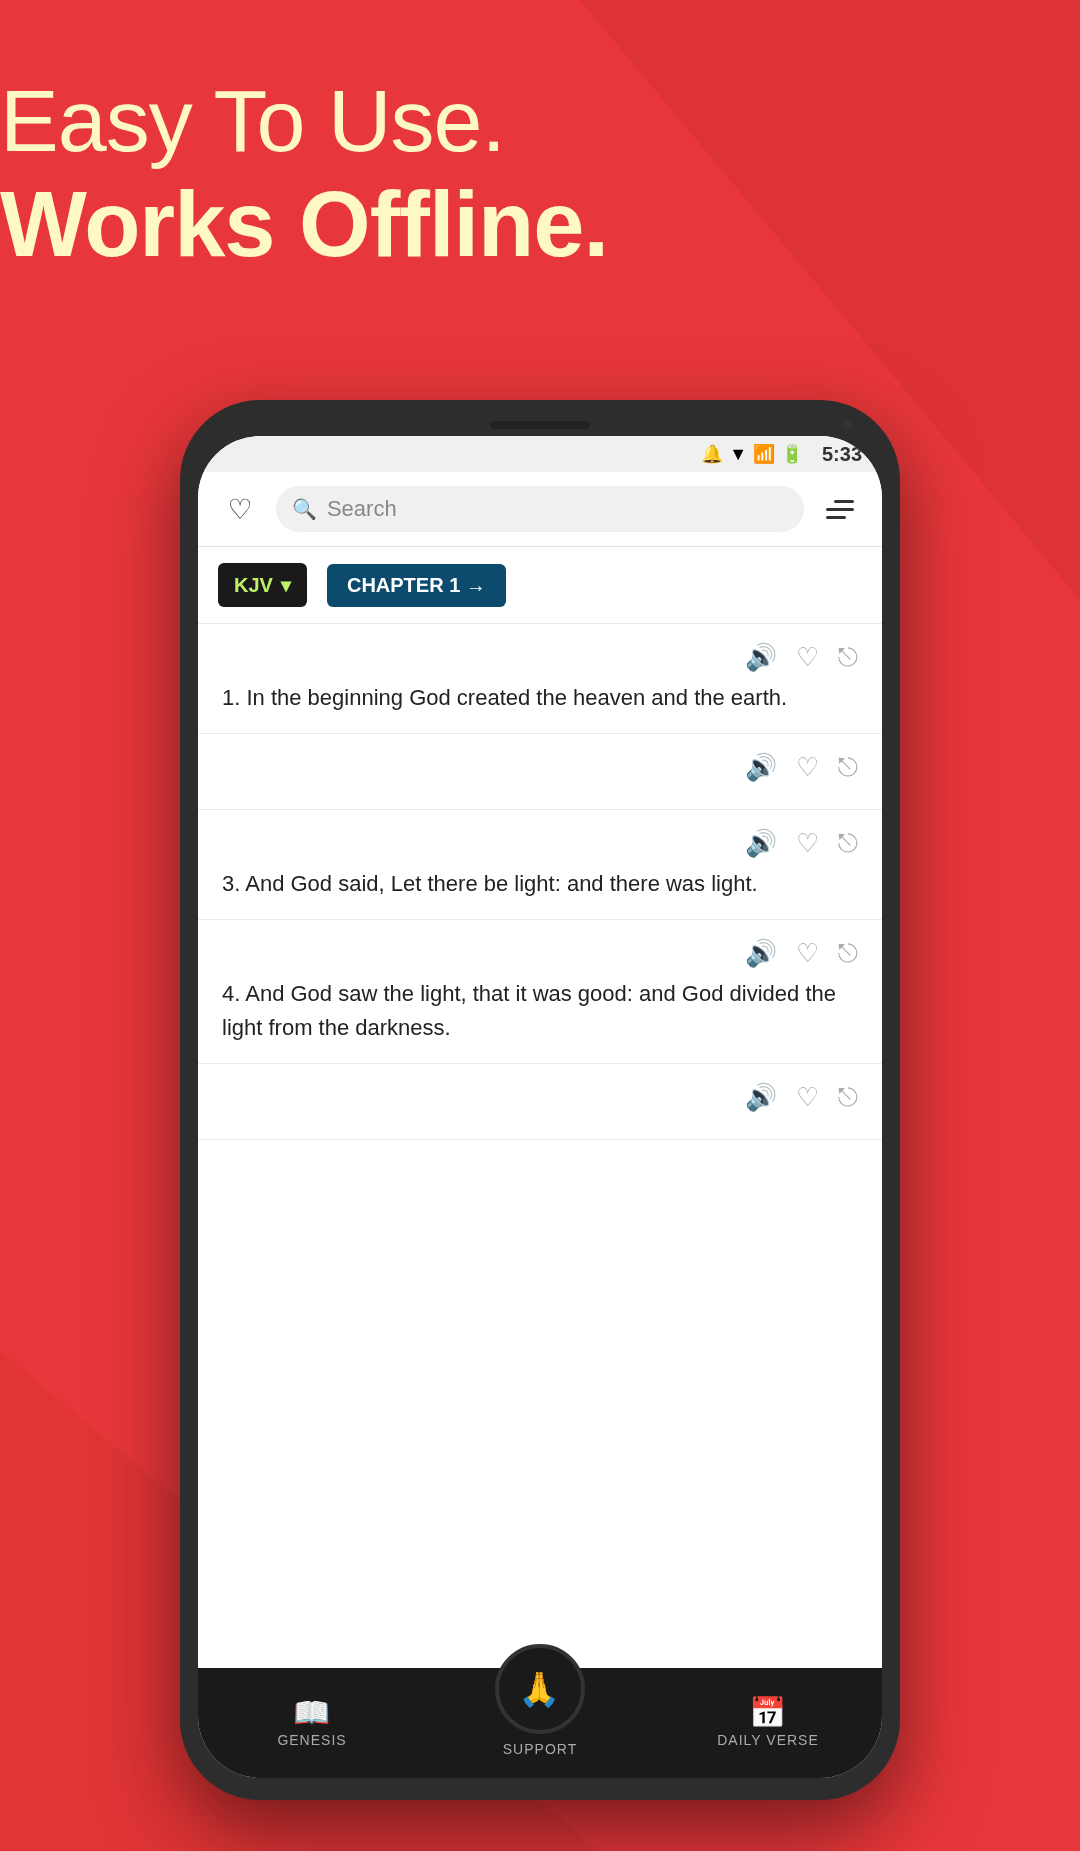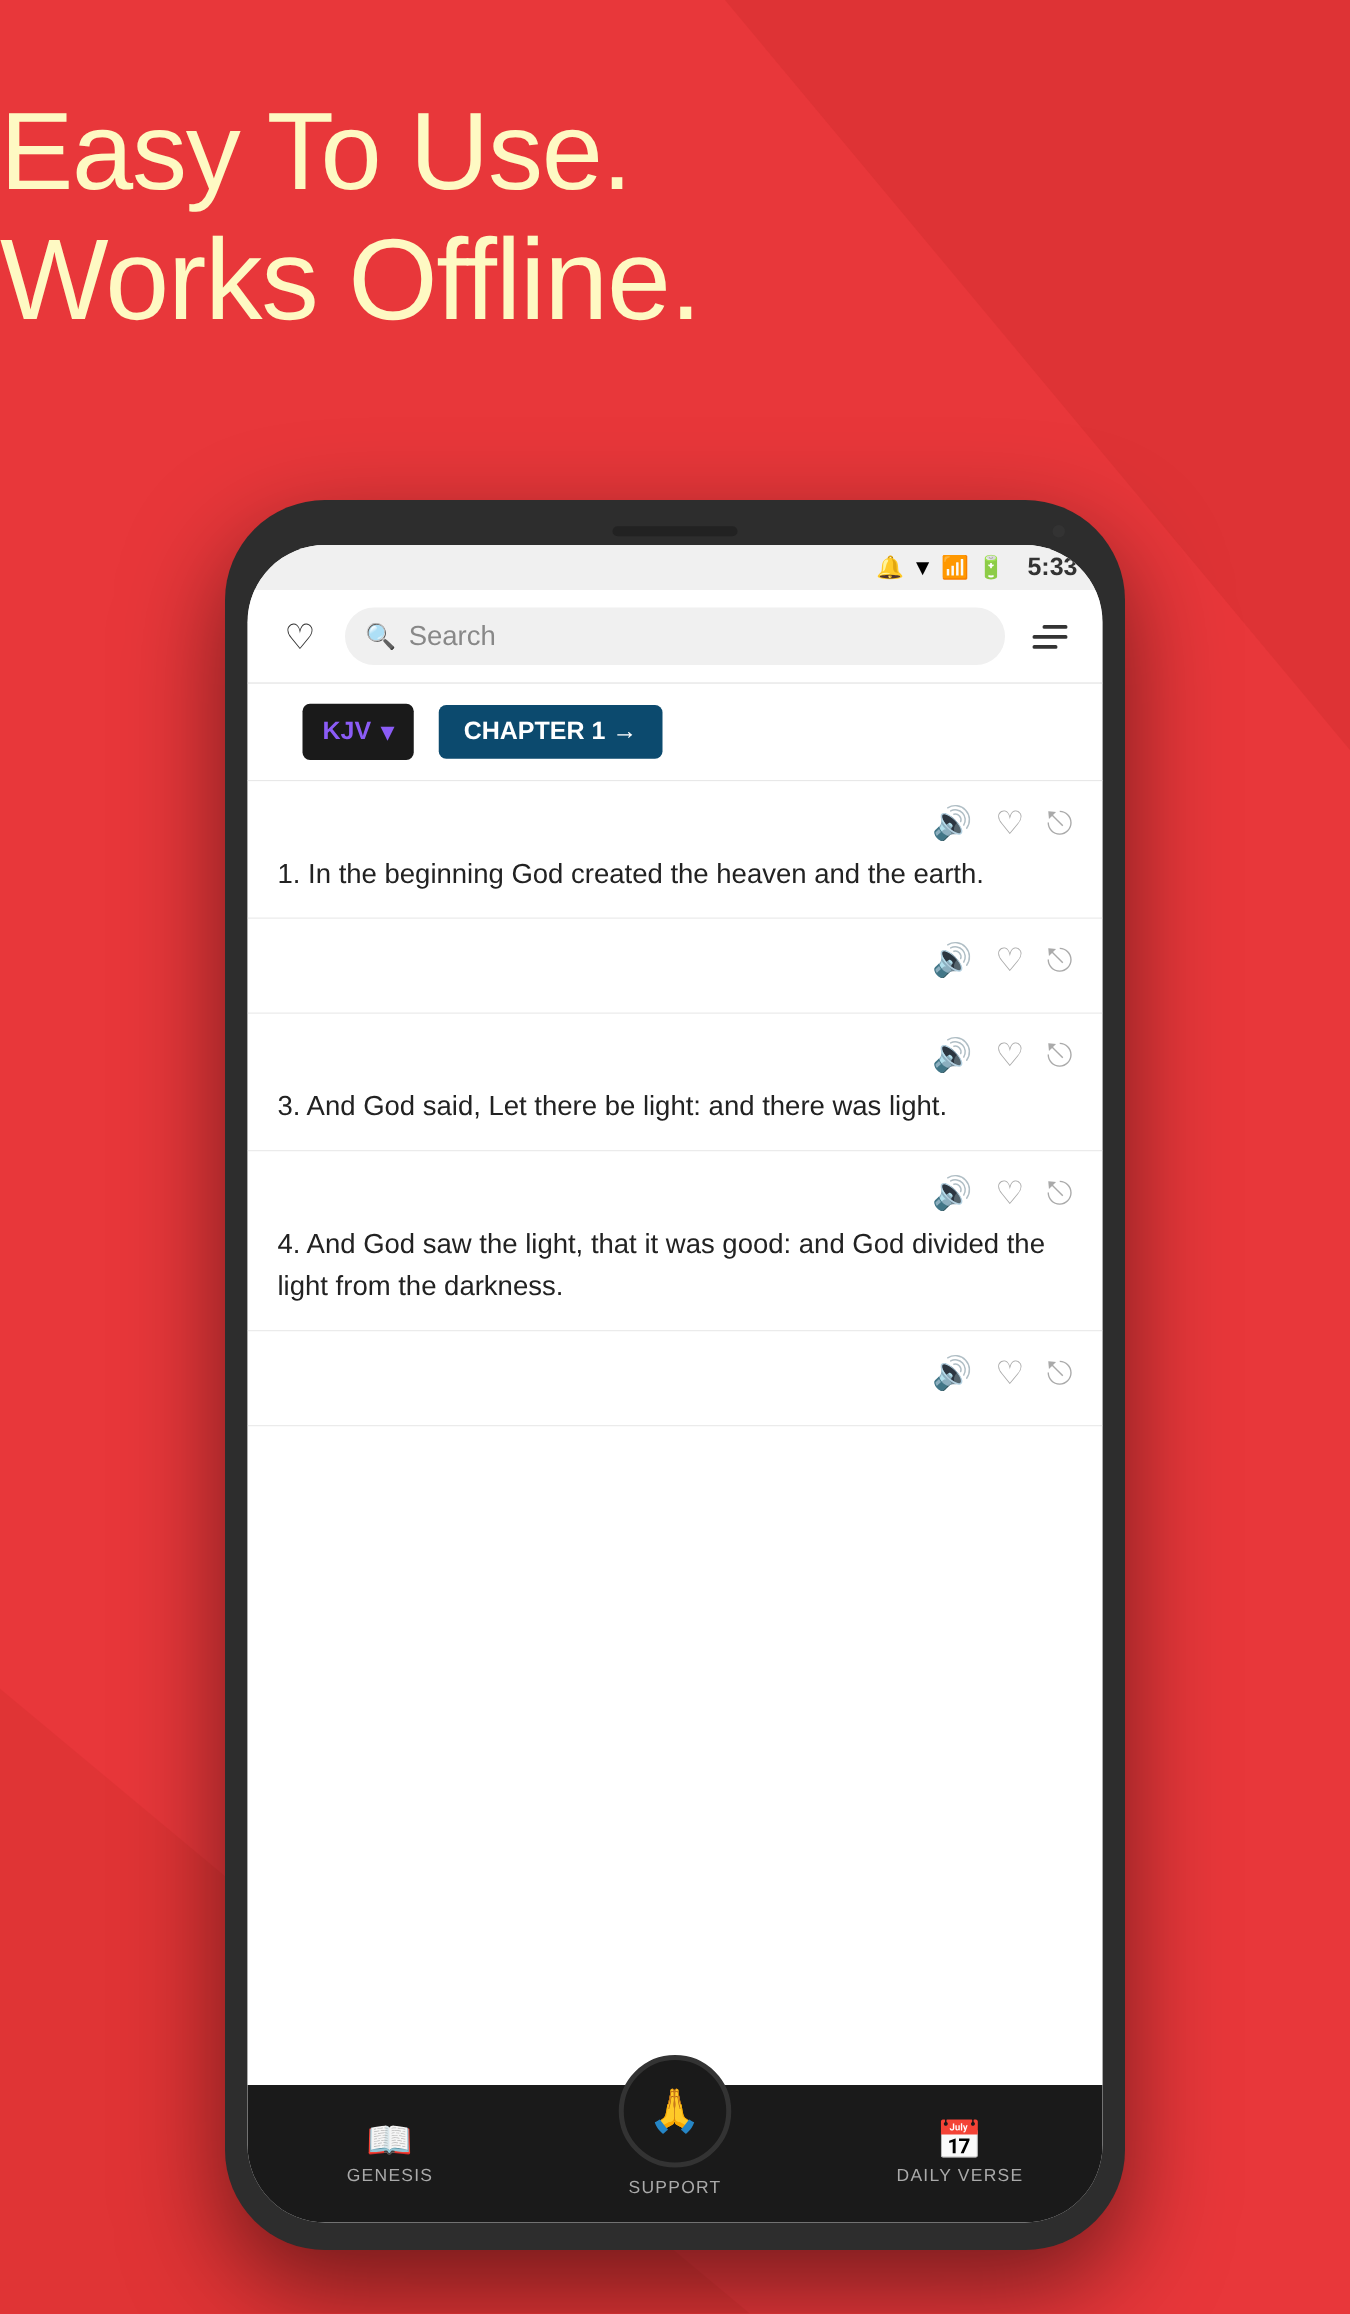--- a/index.html
+++ b/index.html
@@ -42,21 +42,21 @@
       color: #fef9c3;
       z-index: 10;
     }
     .hero-text .line1 {
       font-size: 88px;
       font-weight: 400;
       letter-spacing: -1px;
     }
     .hero-text .line2 {
       font-size: 92px;
-      font-weight: 400;
+      font-weight: 700;
       letter-spacing: -1px;
     }
 
     
     .phone-outer {
       position: absolute;
       top: 400px;
       left: 50%;
       transform: translateX(-50%);
       width: 720px;
@@ -194,30 +194,29 @@
       background: white;
       padding: 16px 20px;
       display: flex;
       align-items: center;
       gap: 20px;
       border-bottom: 1px solid #e8e8e8;
       flex-shrink: 0;
     }
     .version-badge {
       background: #1a1a1a;
-      color: #8b5cf6;
+      color: #bef264;
       padding: 10px 16px;
       border-radius: 6px;
       font-size: 20px;
       font-weight: bold;
       display: flex;
-      align-items: center;
+      align-items: flex-end;
       gap: 8px;
       cursor: pointer;
-      margin-left: 24px;
     }
     .chapter-badge {
       background: #0c4a6e;
       color: white;
       padding: 10px 20px;
       border-radius: 6px;
       font-size: 20px;
       font-weight: bold;
       cursor: pointer;
     }

